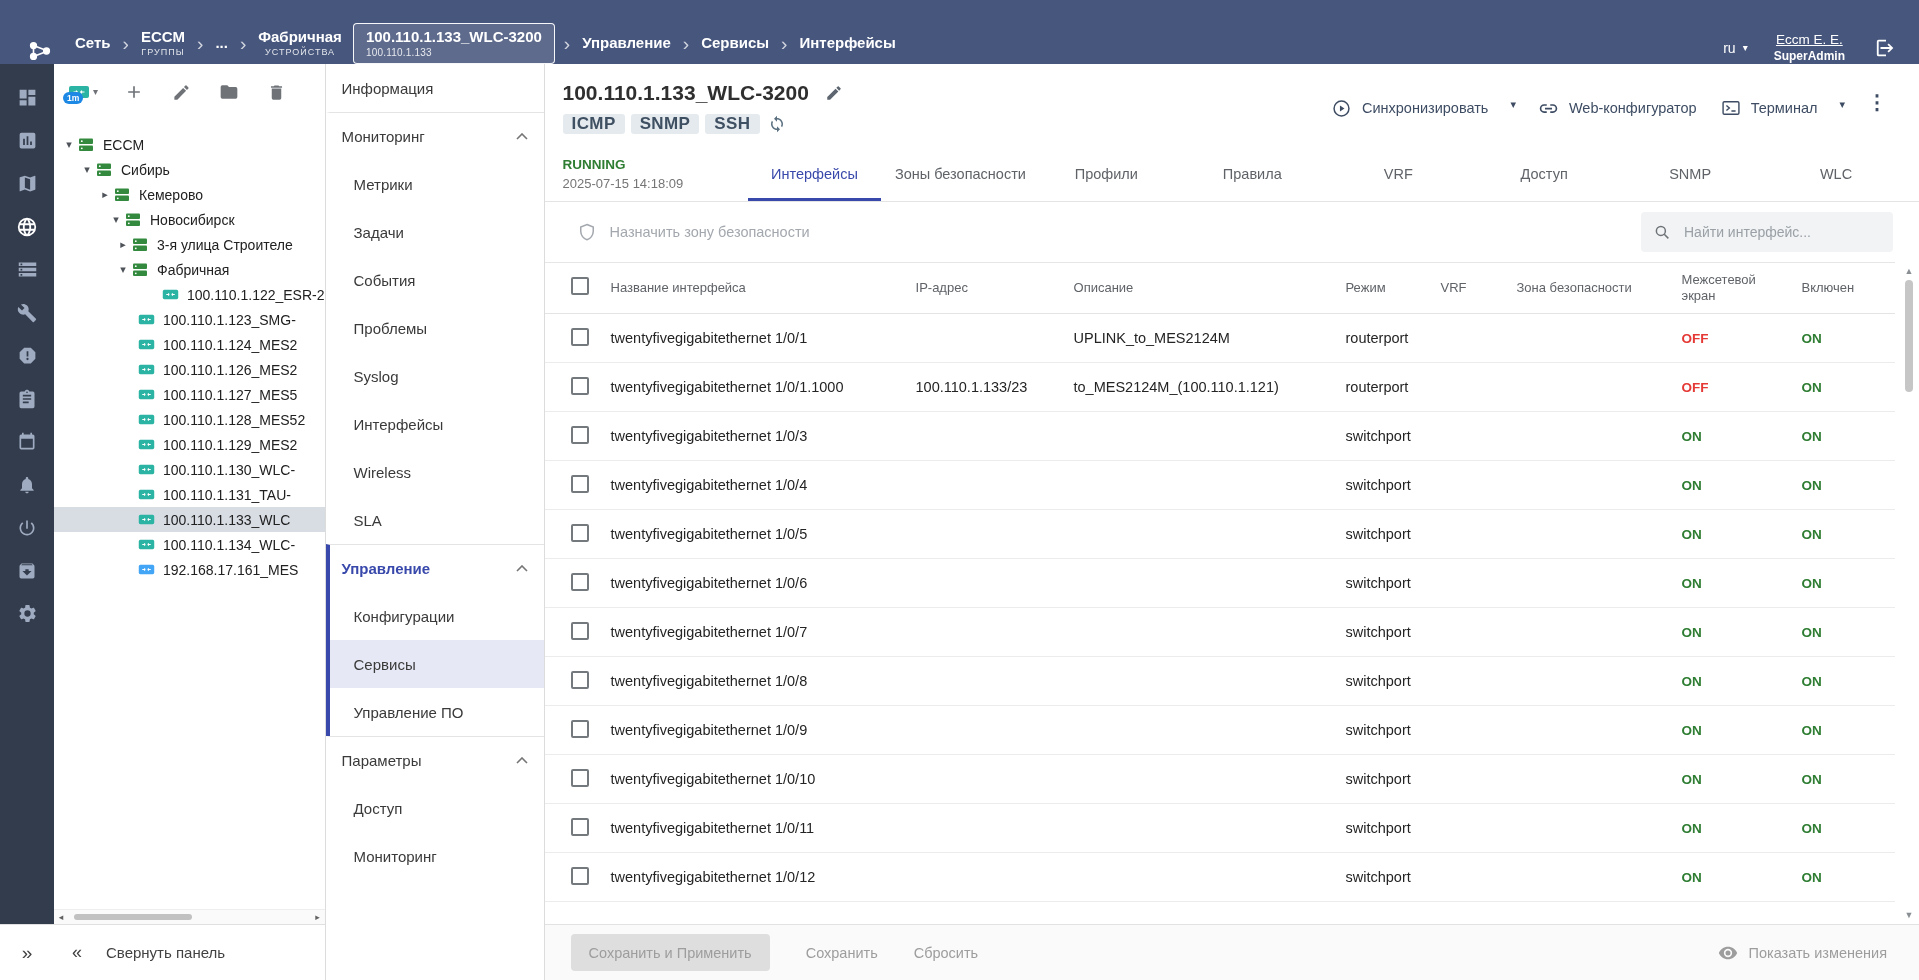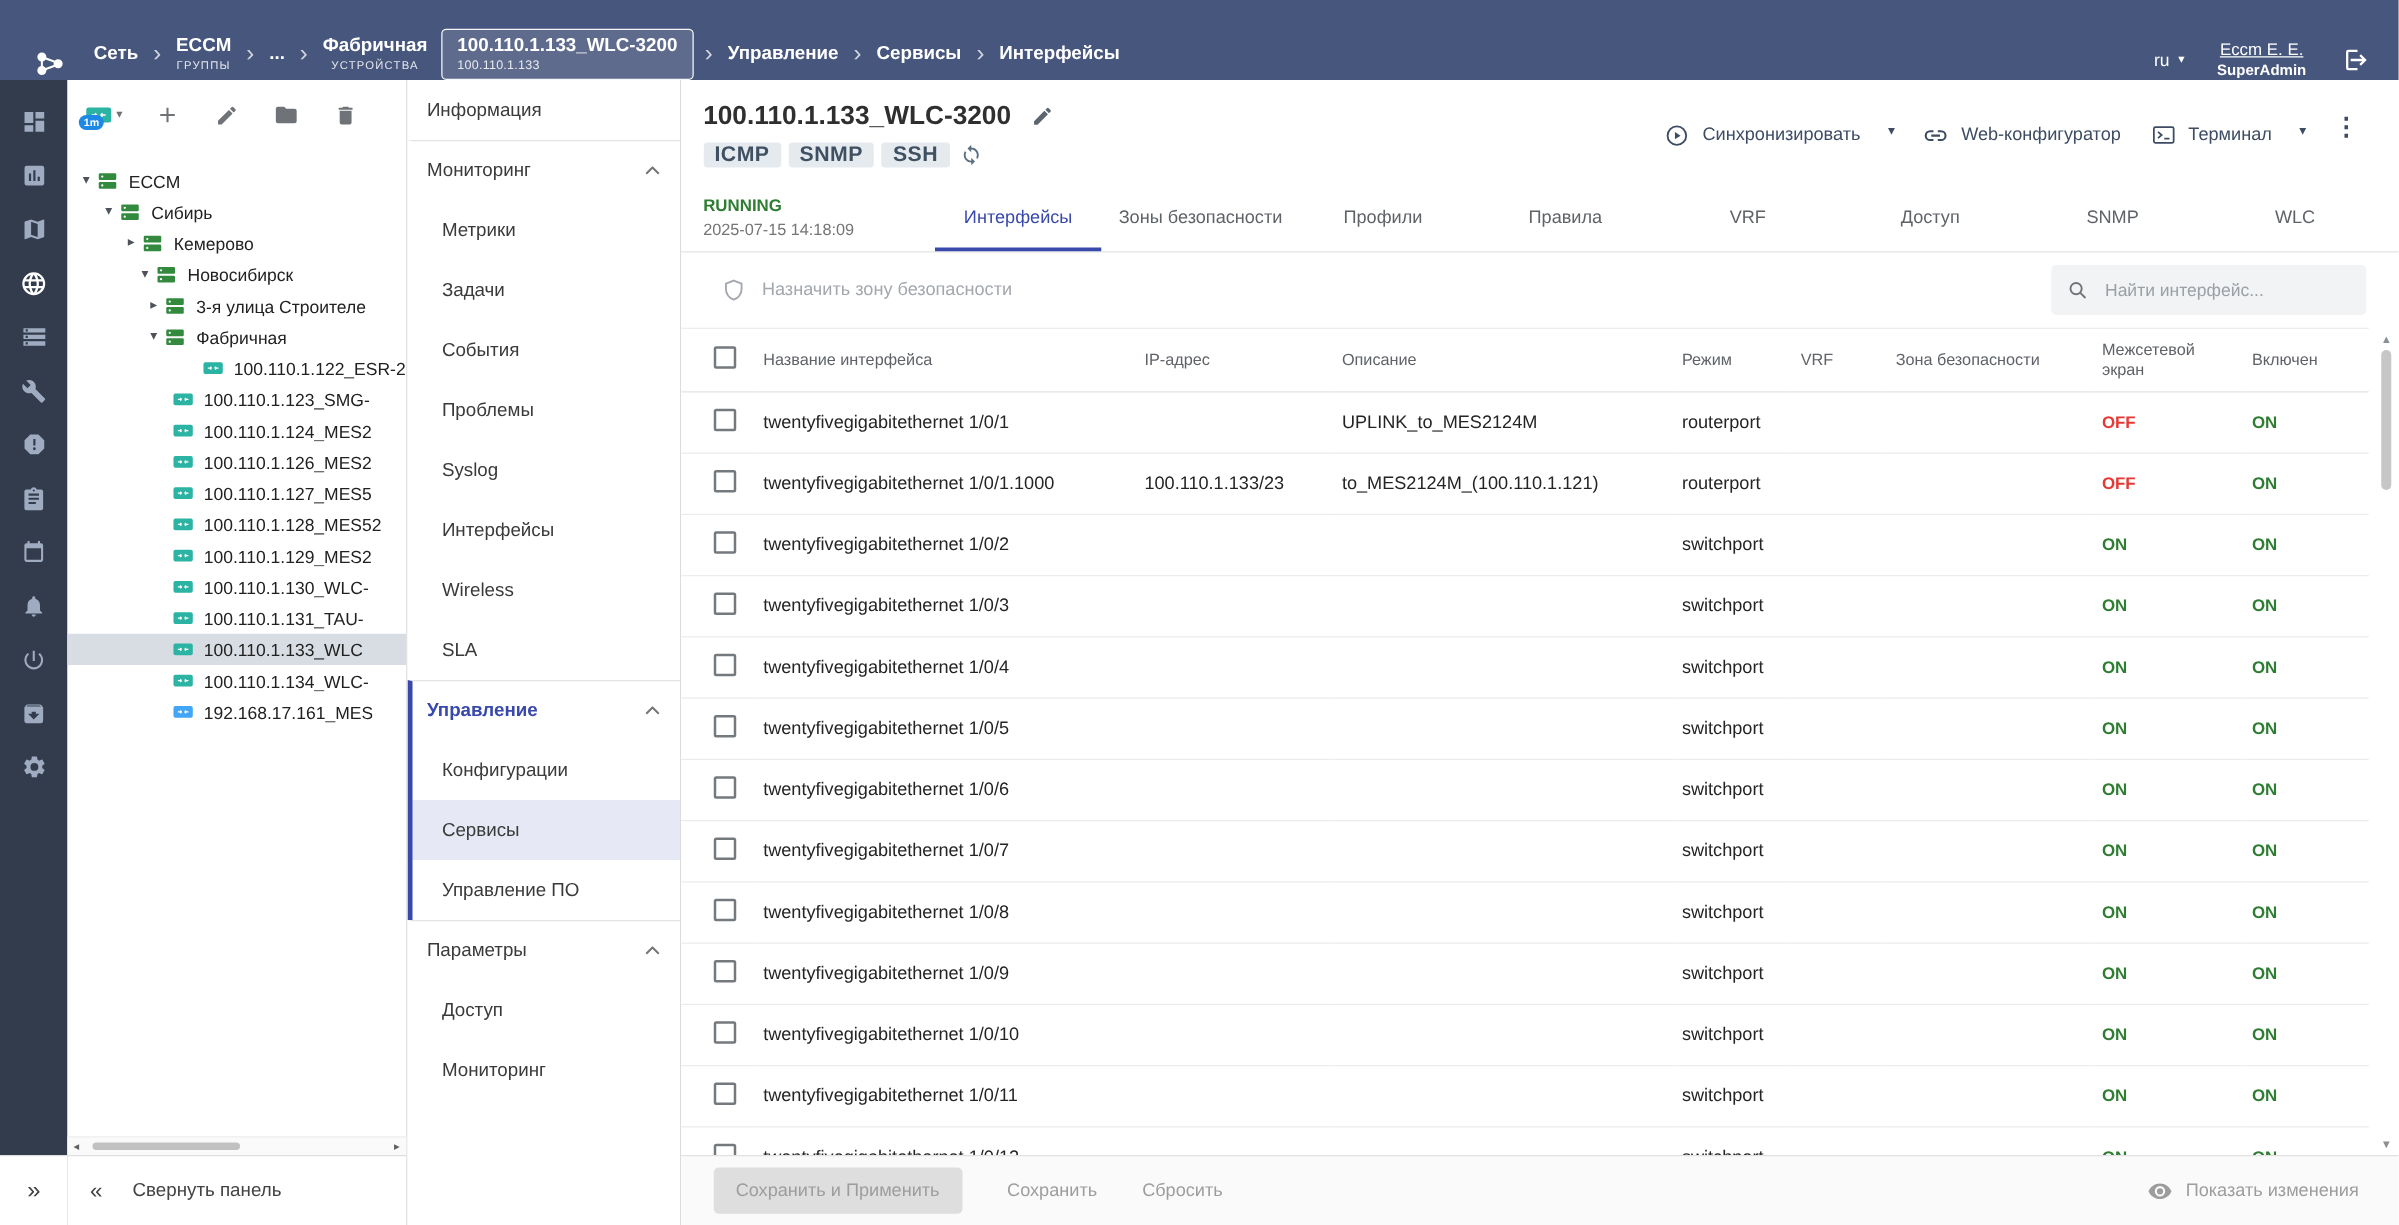--- a/index.html
+++ b/index.html
@@ -806,31 +806,20 @@
                 <td>twentyfivegigabitethernet 1/0/1.1000</td>
                 <td>100.110.1.133/23</td>
                 <td>to_MES2124M_(100.110.1.121)</td>
                 <td>routerport</td>
                 <td></td>
                 <td></td>
                 <td><span class="st off">OFF</span></td>
                 <td><span class="st on">ON</span></td>
               </tr>
 
-              <tr>
-                <td class="td-cb"><span class="cb"></span></td>
-                <td>twentyfivegigabitethernet 1/0/2</td>
-                <td></td>
-                <td></td>
-                <td>switchport</td>
-                <td></td>
-                <td></td>
-                <td><span class="st on">ON</span></td>
-                <td><span class="st on">ON</span></td>
-              </tr>
 
               <tr>
                 <td class="td-cb"><span class="cb"></span></td>
                 <td>twentyfivegigabitethernet 1/0/3</td>
                 <td></td>
                 <td></td>
                 <td>switchport</td>
                 <td></td>
                 <td></td>
                 <td><span class="st on">ON</span></td>

